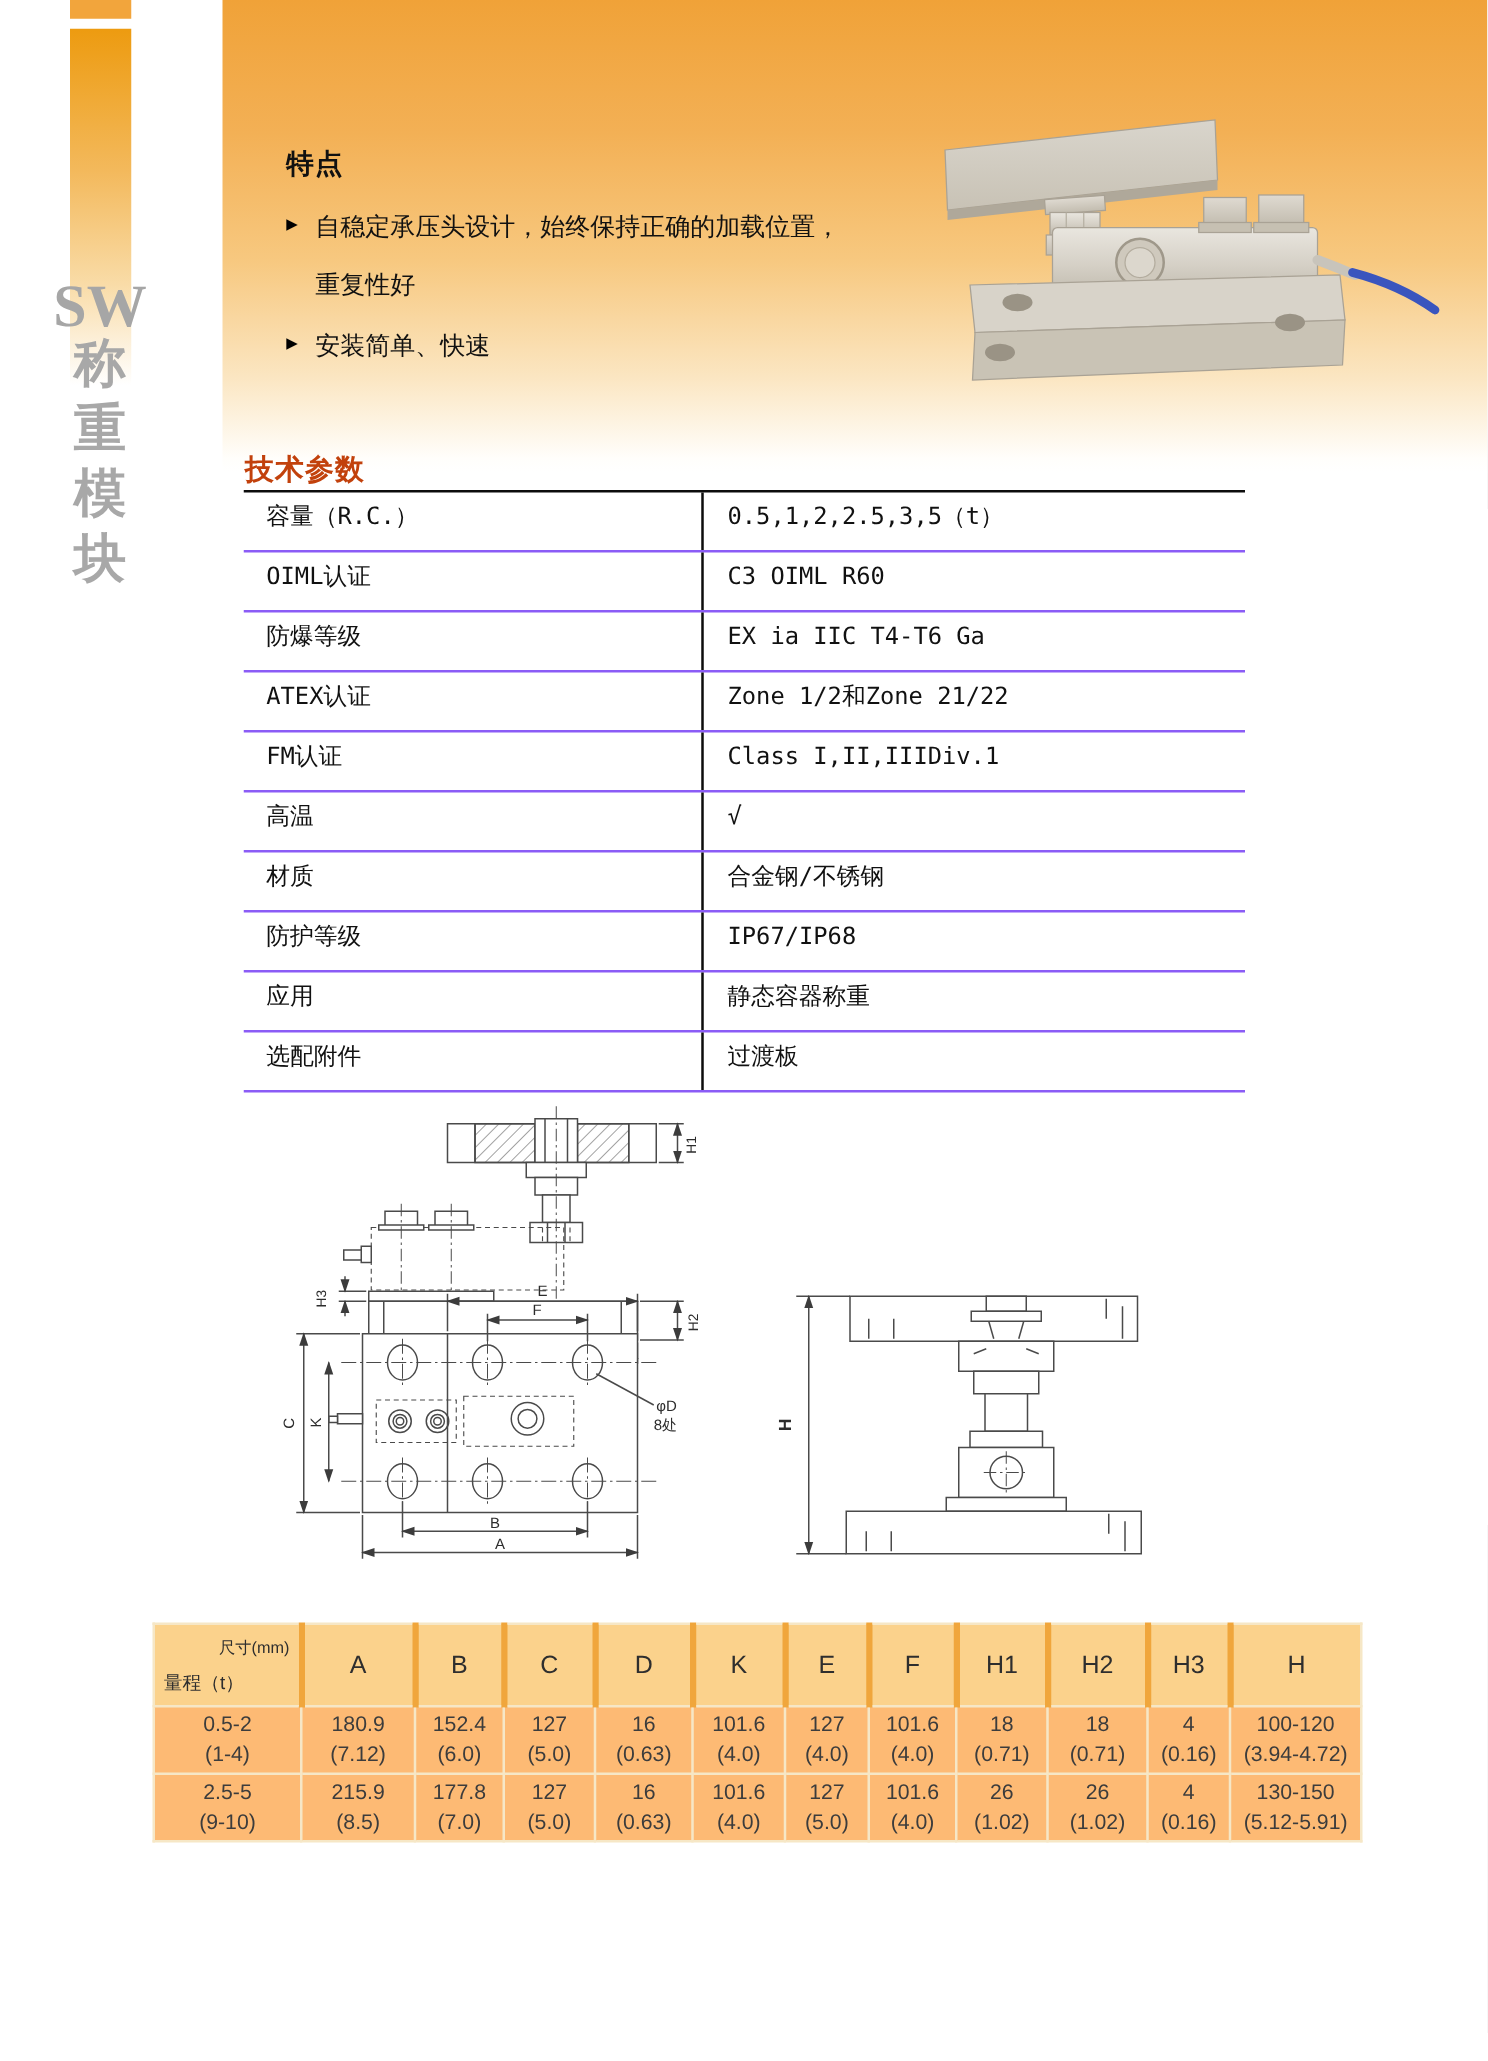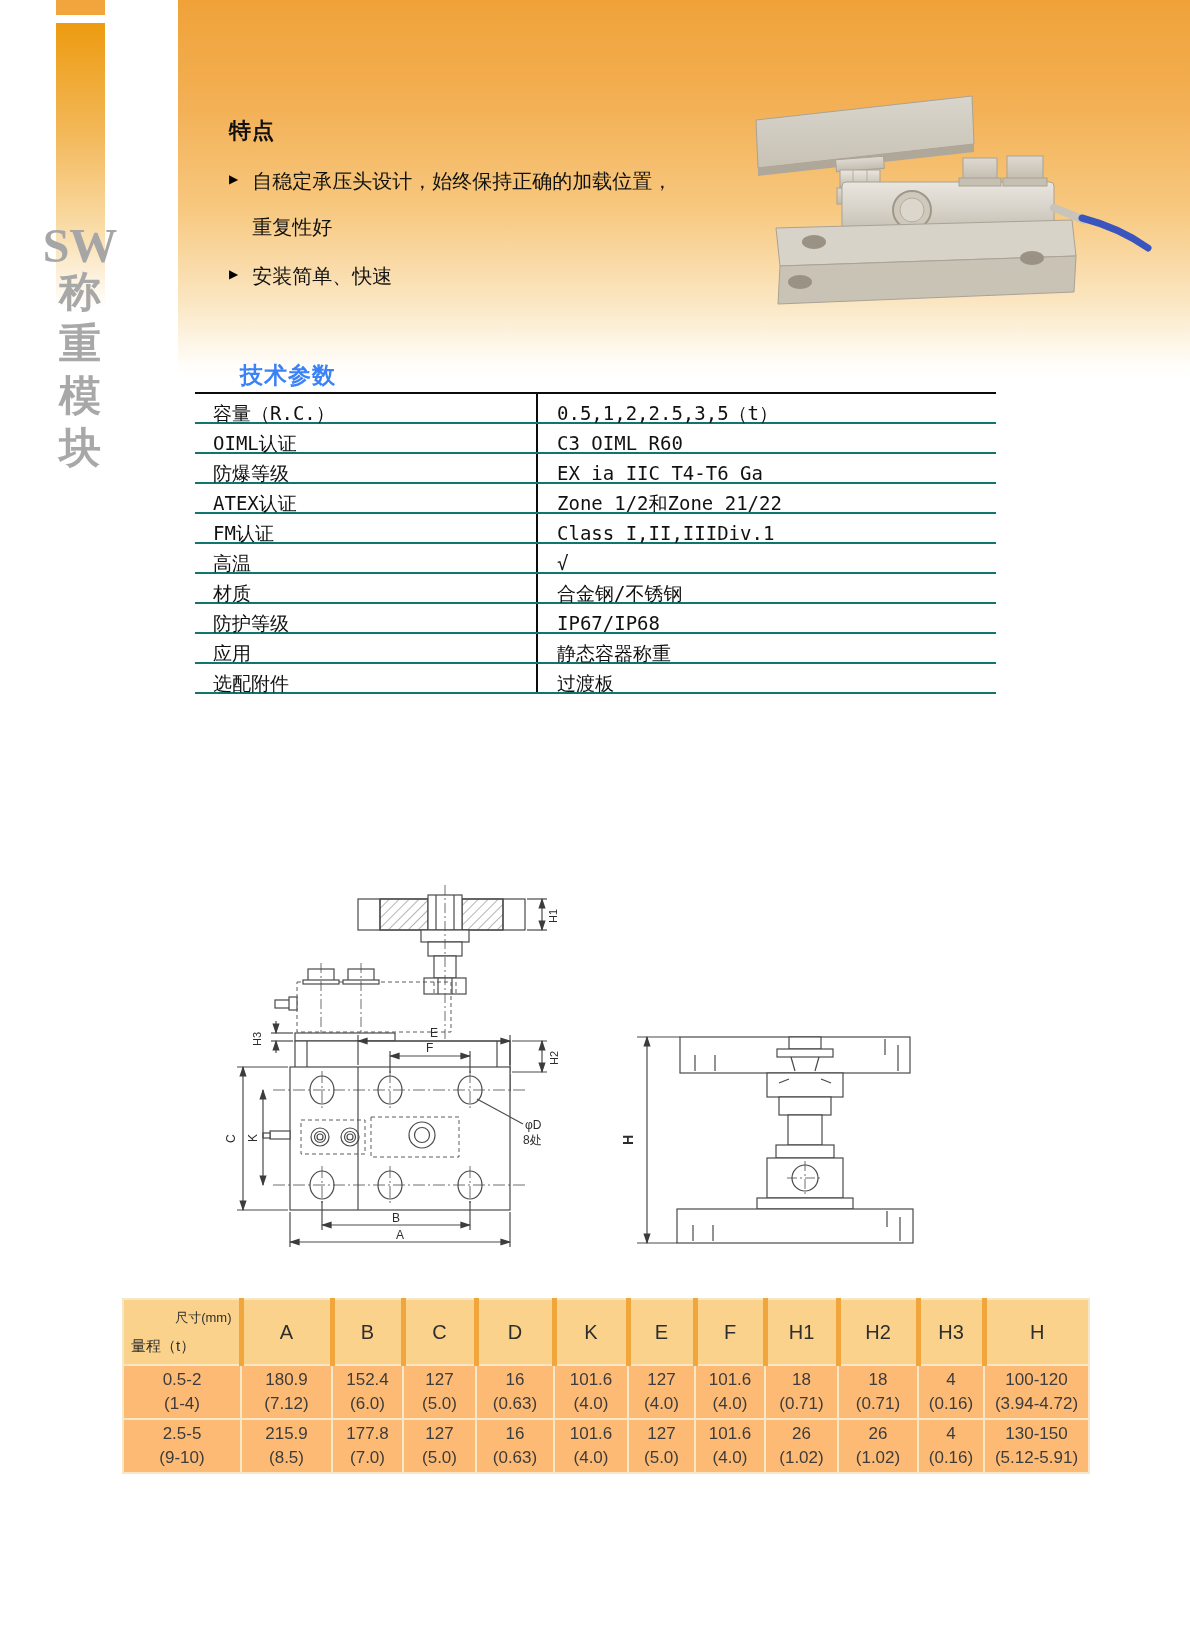--- a/index.html
+++ b/index.html
@@ -24,24 +24,24 @@
   .features { position:absolute; left:205px; top:116px; width:480px; color:#111;margin-left:24px; }
   .features-title { font-size:22px; font-weight:bold; letter-spacing:1px; }
   .bullet { display:flex; margin-top:22px; font-size:20px; }
   .bullet .marker { font-size:12px; margin-right:14px; padding-top:4px; color:#000; }
   .bullet .line2 { margin-top:19px; }
 
   
   .photo-svg { position:absolute; left:680px; top:60px; }
 
   
-  .tech-heading { position:absolute; left:196px; top:360px; font-size:23px; font-weight:bold; color:#3b82f6; letter-spacing:1px;margin-left:44px; }
+  .tech-heading { position:absolute; left:196px; top:360px; font-size:23px; font-weight:bold; color:#c2410c; letter-spacing:1px; }
   .tech-table { position:absolute; left:195px; top:392px; width:801px; border-top:2px solid #0c0c0c;
                 font-family:"DejaVu Sans Mono", monospace; font-size:19px; color:#111; }
-  .tech-row { display:flex; height:30px; border-bottom:2px solid #0f766e; }
+  .tech-row { display:flex; height:48px; border-bottom:2px solid #8b5cf6;gap:25px; }
   .tech-row .t-label { width:341px; line-height:39px; padding-left:18px; }
   .tech-row .t-value { flex:1; line-height:39px; padding-left:19px; border-left:2px solid #0c0c0c; }
 
   
   .drawing { position:absolute; }
   .d-side { left:245px; top:825px; }
   .d-plan { left:225px; top:1025px; }
   .d-end  { left:595px; top:1025px; }
   svg text { font-family:"Liberation Sans", sans-serif; fill:#2c2c2c; }
 

